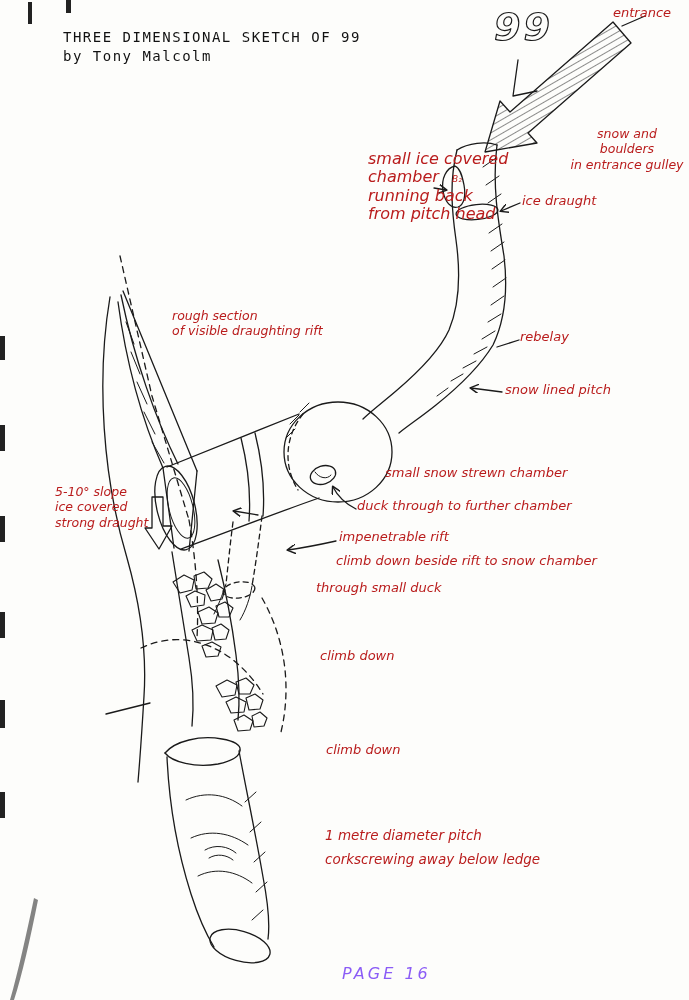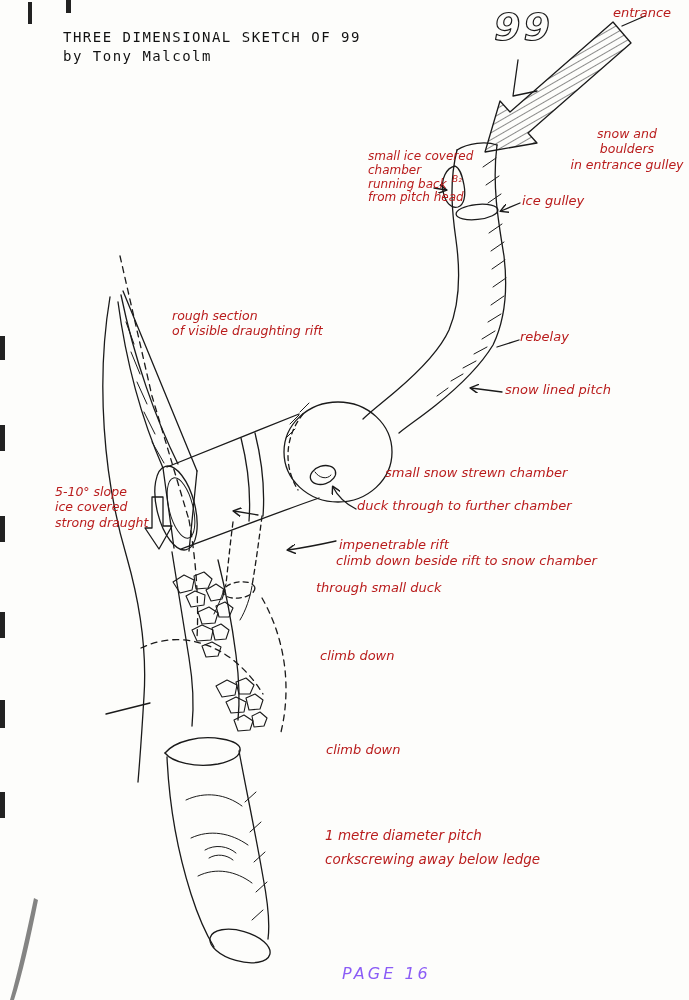--- a/index.html
+++ b/index.html
@@ -1,21 +1,21 @@
 <!DOCTYPE html>
 <html><head>
 <meta charset="utf-8">
 <style>
   html,body{margin:0;padding:0;background:#e8e8e8;}
   .page{position:relative;width:689px;height:1000px;background:#fdfdfb;overflow:hidden;
         font-family:"DejaVu Sans",sans-serif;color:#1a1a1a;}
   svg.art{position:absolute;left:0;top:0;}
   .hw{position:absolute;font-family:"DejaVu Sans",sans-serif;font-style:italic;
       color:#b91c1c;white-space:pre-line;line-height:1.22;font-size:13px;}
-  .hw.small{font-size:12px;}
+  .hw.small{font-size:16px;}
   .hw.center{text-align:center;}
   .title{position:absolute;left:63px;top:28px;font-family:"DejaVu Sans Mono","Liberation Mono",monospace;
          font-size:14px;letter-spacing:1.5px;color:#111;line-height:1.35;}
   .pageno{position:absolute;left:342px;top:964px;font-family:"DejaVu Sans",sans-serif;
           font-style:italic;font-size:16px;letter-spacing:3px;color:#8b5cf6;}
 </style>
 </head>
 <body>
 
 <div class="page">
@@ -151,31 +151,31 @@
 </div>
 
 <div class="hw" style="left:613px;top:5px;">entrance</div>
 <div class="hw center" style="left:568px;top:98px;width:118px;font-size:12.5px;margin-top:28px;">snow and boulders
 in entrance gulley</div>
 <div class="hw small" style="left:368px;top:150px;line-height:1.15;">small ice covered
 chamber
 running back
 from pitch head</div>
 <div class="hw" style="left:452px;top:174px;font-size:9px;">B₂</div>
-<div class="hw" style="left:522px;top:193px;">ice gulley</div>
+<div class="hw" style="left:522px;top:193px;">ice draught</div>
 <div class="hw" style="left:520px;top:329px;">rebelay</div>
 <div class="hw" style="left:505px;top:382px;">snow lined pitch</div>
 <div class="hw" style="left:172px;top:308px;font-size:12.5px;">rough section
 of visible draughting rift</div>
 <div class="hw" style="left:55px;top:484px;font-size:12.5px;">5-10° slope
 ice covered
 strong draught</div>
 <div class="hw" style="left:385px;top:465px;">small snow strewn chamber</div>
 <div class="hw" style="left:357px;top:498px;">duck through to further chamber</div>
-<div class="hw" style="left:339px;top:529px;margin-top:8px;">impenetrable rift</div>
+<div class="hw" style="left:339px;top:529px;">impenetrable rift</div>
 <div class="hw" style="left:336px;top:553px;">climb down beside rift to snow chamber</div>
 <div class="hw" style="left:316px;top:580px;">through small duck</div>
 <div class="hw" style="left:320px;top:648px;">climb down</div>
 <div class="hw" style="left:326px;top:742px;">climb down</div>
 <div class="hw" style="left:325px;top:824px;line-height:1.75;font-size:13.5px;">1 metre diameter pitch
 corkscrewing away below ledge</div>
 
 <div class="pageno">PAGE 16</div>
 
 </div>

